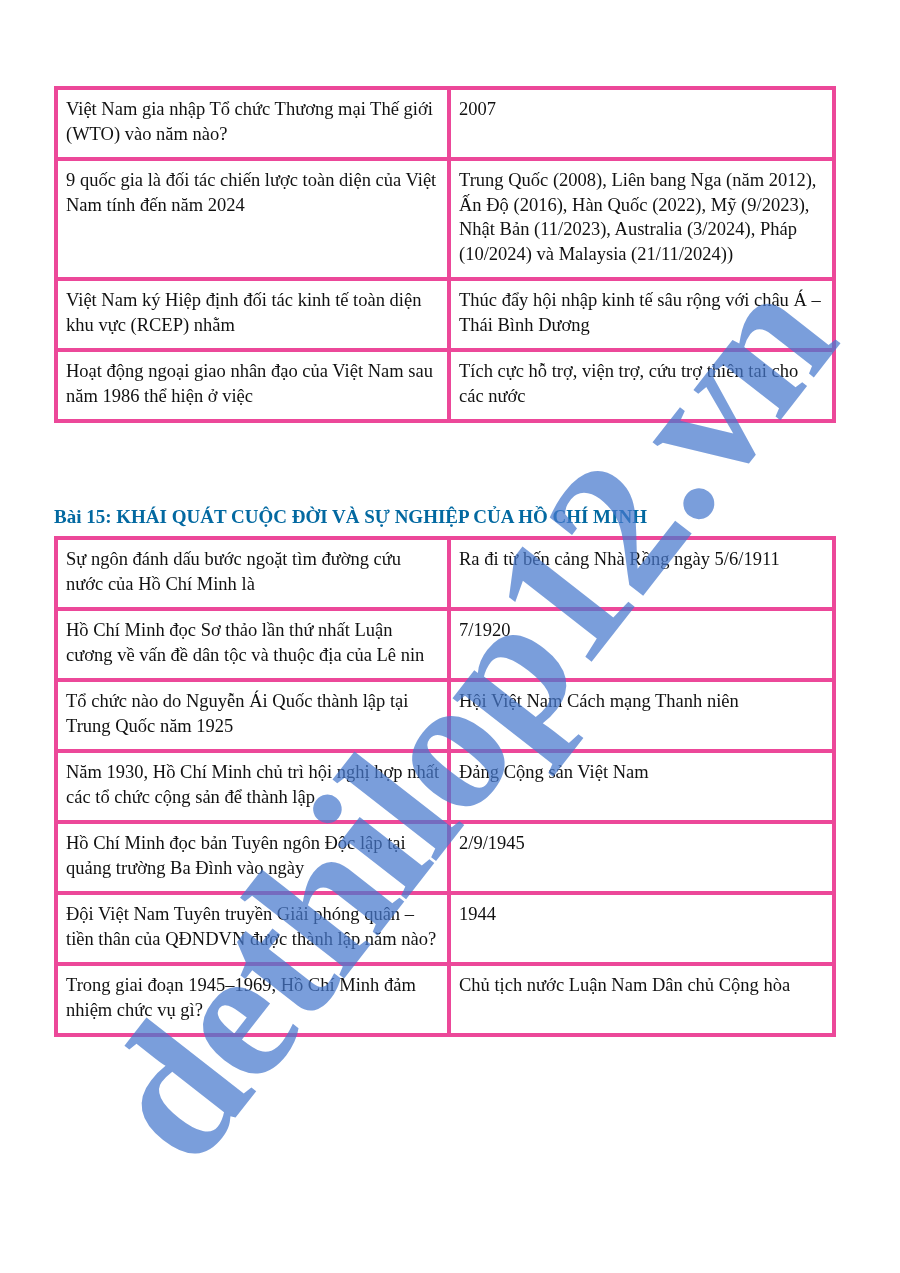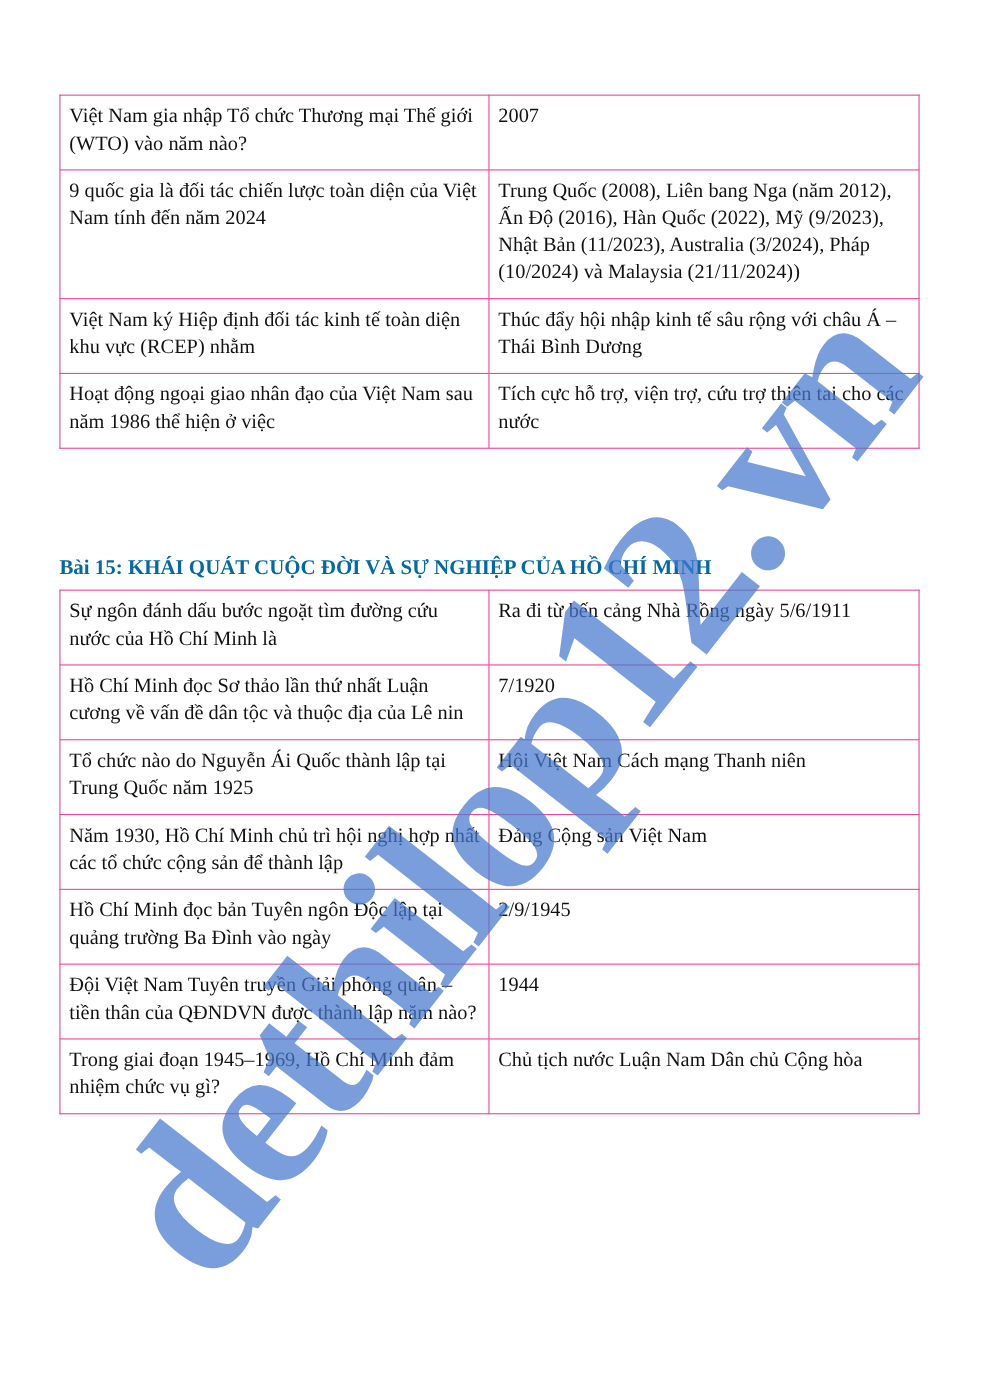--- a/index.html
+++ b/index.html
@@ -1,20 +1,20 @@
 <!DOCTYPE html>
 <html><head>
 <meta charset="utf-8">
 <style>
   html, body { margin:0; padding:0; background:#ffffff; }
   body { width:900px; height:1273px; position:relative; overflow:hidden;
          font-family:"Liberation Serif", "DejaVu Serif", serif; color:#111; }
   .page { position:absolute; left:0; top:0; width:900px; height:1273px; }
   table.qa { position:absolute; left:54px; width:782px; border-collapse:collapse; table-layout:fixed; }
-  table.qa td { border:1px solid #ec4899; vertical-align:top; font-size:18.5px; line-height:24.5px;
+  table.qa td { border:4px solid #ec4899; vertical-align:top; font-size:18.5px; line-height:24.5px;
                 padding:7px 7px 11px 8px; }
   table.qa td.q { width:374px; }
   #t1 { top:86px; }
   #t2 { top:536px; }
   .heading { position:absolute; left:54px; top:506px; font-size:19px; font-weight:bold; color:#0369a1;
              font-family:"Liberation Serif", serif; white-space:nowrap; }
   .watermark { position:absolute; left:-60px; top:610px; transform:rotate(-52deg); transform-origin:center;
                font-size:190px; font-weight:bold; color:rgba(70,120,205,0.72);
                font-family:"Liberation Serif", serif; white-space:nowrap; pointer-events:none; letter-spacing:-4px; }
 </style>

